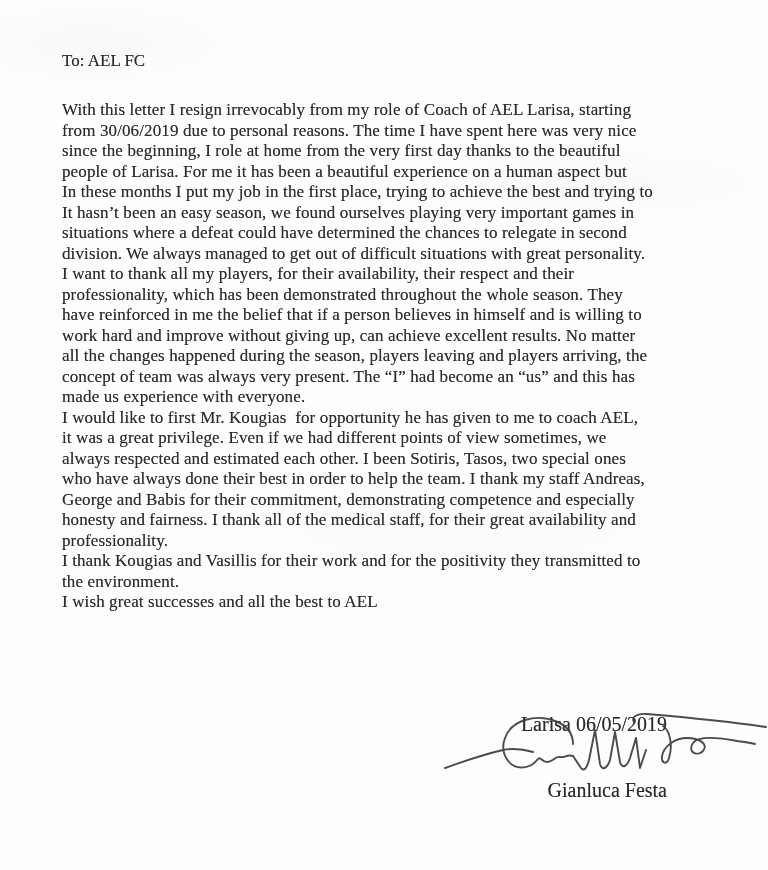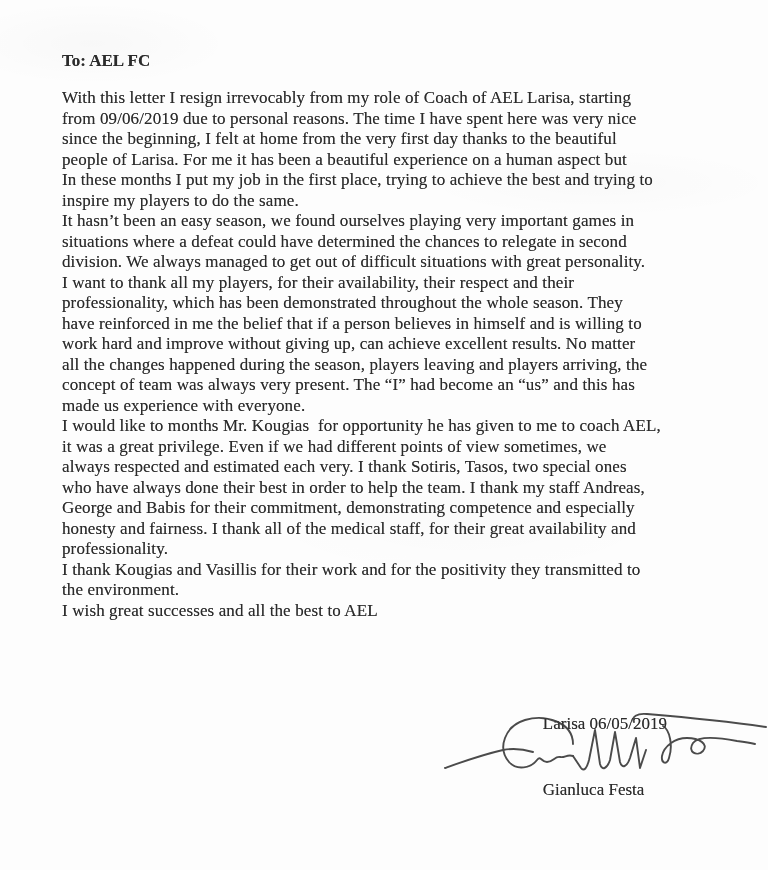--- a/index.html
+++ b/index.html
@@ -21,40 +21,40 @@
     color: #2b2b2b;
   }
   .recipient {
     position: absolute;
     left: 62px;
     top: 50px;
     font-size: 17px;
     line-height: 21px;
     white-space: pre;
     text-shadow: 0 0 0.6px rgba(43,43,43,0.55);
-    font-weight: bold;
   }
   .body-block {
     position: absolute;
     left: 62px;
-    top: 88px;
+    top: 100px;
     width: 680px;
     font-size: 17px;
     line-height: 20.5px;
     letter-spacing: 0.12px;
     text-shadow: 0 0 0.6px rgba(43,43,43,0.55);
   }
   .body-block .line {
     white-space: pre;
   }
   .sign-block {
     position: absolute;
     top: 669px;
     right: 101px;
-    font-size: 17px;
+    text-align: right;
+    font-size: 20px;
     line-height: 22px;
     white-space: pre;
     text-shadow: 0 0 0.6px rgba(43,43,43,0.55);
   }
   .signature {
     position: absolute;
     left: 437px;
     top: 710px;
     width: 330px;
     height: 72px;
@@ -67,38 +67,37 @@
 </style>
 </head>
 <body>
 
 <div class="page">
 
   <div class="recipient">To: AEL FC</div>
 
   <div class="body-block">
       <div class="line">With this letter I resign irrevocably from my role of Coach of AEL Larisa, starting</div>
-      <div class="line">from 09/06/2019 due to personal reasons. The time I have spent here was very nice</div>
-      <div class="line">since the beginning, I felt at home from the very first day thanks to the beautiful</div>
+      <div class="line">from 30/06/2019 due to personal reasons. The time I have spent here was very nice</div>
+      <div class="line">since the beginning, I role at home from the very first day thanks to the beautiful</div>
       <div class="line">people of Larisa. For me it has been a beautiful experience on a human aspect but</div>
       <div class="line">In these months I put my job in the first place, trying to achieve the best and trying to</div>
-      <div class="line">inspire my players to do the same.</div>
       <div class="line">It hasn’t been an easy season, we found ourselves playing very important games in</div>
       <div class="line">situations where a defeat could have determined the chances to relegate in second</div>
       <div class="line">division. We always managed to get out of difficult situations with great personality.</div>
       <div class="line">I want to thank all my players, for their availability, their respect and their</div>
       <div class="line">professionality, which has been demonstrated throughout the whole season. They</div>
       <div class="line">have reinforced in me the belief that if a person believes in himself and is willing to</div>
       <div class="line">work hard and improve without giving up, can achieve excellent results. No matter</div>
       <div class="line">all the changes happened during the season, players leaving and players arriving, the</div>
       <div class="line">concept of team was always very present. The “I” had become an “us” and this has</div>
       <div class="line">made us experience with everyone.</div>
-      <div class="line">I would like to months Mr. Kougias  for opportunity he has given to me to coach AEL,</div>
+      <div class="line">I would like to first Mr. Kougias  for opportunity he has given to me to coach AEL,</div>
       <div class="line">it was a great privilege. Even if we had different points of view sometimes, we</div>
-      <div class="line">always respected and estimated each very. I thank Sotiris, Tasos, two special ones</div>
+      <div class="line">always respected and estimated each other. I been Sotiris, Tasos, two special ones</div>
       <div class="line">who have always done their best in order to help the team. I thank my staff Andreas,</div>
       <div class="line">George and Babis for their commitment, demonstrating competence and especially</div>
       <div class="line">honesty and fairness. I thank all of the medical staff, for their great availability and</div>
       <div class="line">professionality.</div>
       <div class="line">I thank Kougias and Vasillis for their work and for the positivity they transmitted to</div>
       <div class="line">the environment.</div>
       <div class="line">I wish great successes and all the best to AEL</div>
     </div>
 
   <div class="sign-block">

